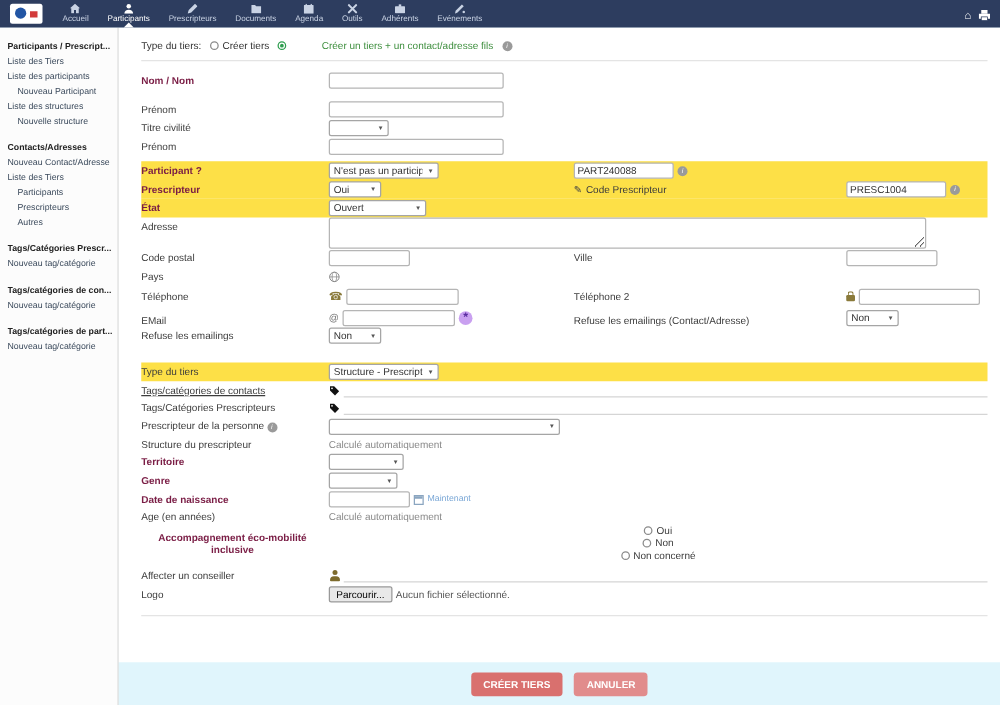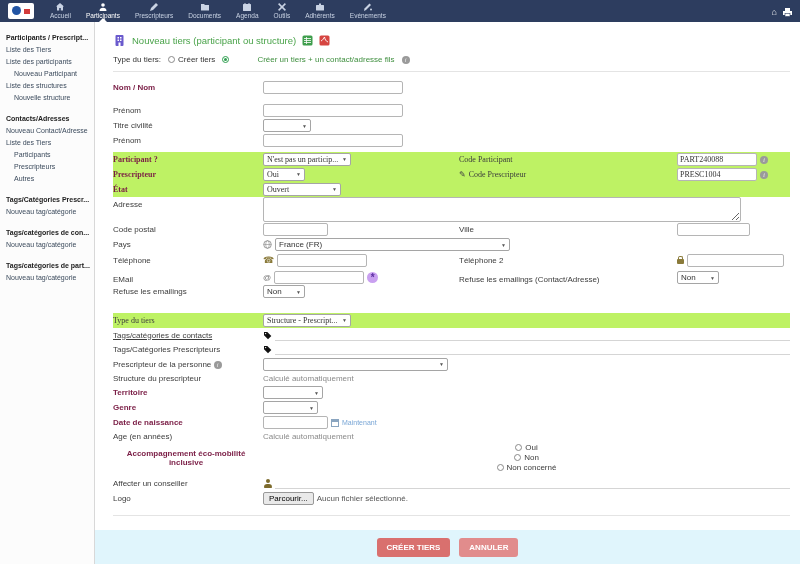--- a/index.html
+++ b/index.html
@@ -43,21 +43,21 @@
   hr.sep { border:none; border-top:1px solid #e4e4e4; margin:4px 0; }
 
   
   .form { font-size:8px; color:#3c3c3c; }
   .row { display:flex; align-items:center; min-height:15px; }
   .c1 { width:150px; flex-shrink:0; padding-right:4px; }
   .c2 { width:196px; flex-shrink:0; display:flex; align-items:center; gap:3px; }
   .c3 { width:218px; flex-shrink:0; display:flex; align-items:center; gap:3px; }
   .c4 { flex:1; display:flex; align-items:center; gap:3px; }
   .req { color:#7a1d45; font-weight:bold; }
-  .gray { background:#bef264;font-family:Liberation Serif, serif; }
+  .gray { background:#fde047; }
   .mt4{margin-top:4px}.mt8{margin-top:8px}.mt14{margin-top:14px}
   input.txt { height:13px; border:1px solid #b5b5b5; border-radius:2px; font-size:8px; padding:0 2px; font-family:inherit; color:#333; background:#fff; }
   .w140{width:140px}.w80{width:80px}.w65{width:65px}.w90{width:90px}.w73{width:73px}.w97{width:97px}
   .sel { height:13px; border:1px solid #a5a5a5; border-radius:2px; background:#fff; display:inline-flex; align-items:center; font-size:8px; padding:0 3px; color:#333; cursor:pointer; }
   .sel span.val { white-space:nowrap; overflow:hidden; flex:1; }
   .arr { font-size:5px; color:#555; margin-left:4px; }
   .sw42{width:42px}.sw48{width:48px}.sw55{width:55px}.sw58{width:78px}.sw60{width:60px}.sw88{width:88px}.sw185{width:185px}.sw235{width:235px}
   textarea.ta { width:478px; height:25px; border:1px solid #b5b5b5; border-radius:2px; font-size:8px; font-family:inherit; resize:both; }
   .muted { color:#8a8a8a; }
   .info { width:8px; height:8px; border-radius:50%; background:#9a9a9a; color:#fff; font-size:5.5px; font-style:italic; display:inline-flex; align-items:center; justify-content:center; flex-shrink:0; }
@@ -179,39 +179,20 @@
     <div class="sb-title">Tags/catégories de con...</div>
     <div class="sb-link">Nouveau tag/catégorie</div>
     <div class="sb-gap"></div>
     <div class="sb-title">Tags/catégories de part...</div>
     <div class="sb-link">Nouveau tag/catégorie</div>
   </div>
 
   <div class="right-col">
   <div class="main">
 
-    <div class="title-row">
-      <svg class="ic-title" width="13" height="13" viewBox="0 0 13 13">
-        <rect x="2.5" y="1" width="8" height="11" rx="1" fill="#6a5acd"></rect>
-        <rect x="4.5" y="3" width="1.5" height="1.5" fill="#fff"></rect>
-            <rect x="7" y="3" width="1.5" height="1.5" fill="#fff"></rect>
-        <rect x="4.5" y="5.5" width="1.5" height="1.5" fill="#fff"></rect>
-            <rect x="7" y="5.5" width="1.5" height="1.5" fill="#fff"></rect>
-        <rect x="5.5" y="8.5" width="2" height="3.5" fill="#fff"></rect>
-      </svg>
-      <span class="page-title">Nouveau tiers (participant ou structure)</span>
-      <svg width="11" height="11" viewBox="0 0 11 11">
-        <rect x="0.5" y="0.5" width="10" height="10" rx="1.5" fill="#3f9e4d"></rect>
-        <path d="M2 3.5h7M2 5.5h7M2 7.5h7M4.5 2v7" stroke="#fff" stroke-width="0.8"></path>
-      </svg>
-      <svg width="11" height="11" viewBox="0 0 11 11">
-        <rect x="0.5" y="0.5" width="10" height="10" rx="1.5" fill="#d64541"></rect>
-        <path d="M2 6c1.5-.5 3-3 3.5-4 .3 2 1.5 4.5 3.5 5" stroke="#fff" stroke-width="0.9" fill="none"></path>
-      </svg>
-    </div>
 
     <div class="type-row">
       <span>Type du tiers:</span>
       <span class="opt">
         <span class="radio"></span>
         <span>Créer tiers</span>
       </span>
       <span class="opt opt-green">
         <span class="radio on"></span>
         <span>Créer un tiers + un contact/adresse fils</span>
@@ -255,23 +236,20 @@
       </div>
 
       <div class="row gray mt4">
         <div class="c1 req">Participant ?</div>
         <div class="c2">
               <div class="sel sw88">
                 <span class="val">N'est pas un particip...</span>
                 <span class="arr">▼</span>
               </div>
             </div>
-        <div class="c3">
-              <span>Code Participant</span>
-            </div>
         <div class="c4">
               <input class="txt w80" value="PART240088" style="">
               <span class="info">i</span>
             </div>
       </div>
 
       <div class="row gray">
         <div class="c1 req">Prescripteur</div>
         <div class="c2">
               <div class="sel sw42">
@@ -320,24 +298,20 @@
       </div>
 
       <div class="row">
         <div class="c1">Pays</div>
         <div class="c4">
           <svg width="9" height="9" viewBox="0 0 9 9">
                 <circle cx="4.5" cy="4.5" r="3.8" fill="none" stroke="#888" stroke-width="0.8"></circle>
                 <ellipse cx="4.5" cy="4.5" rx="1.8" ry="3.8" fill="none" stroke="#888" stroke-width="0.6"></ellipse>
                 <path d="M0.7 4.5h7.6" stroke="#888" stroke-width="0.6"></path>
               </svg>
-          <div class="sel sw235">
-                <span class="val">France (FR)</span>
-                <span class="arr">▼</span>
-              </div>
         </div>
       </div>
 
       <div class="row" style="min-height:16px;">
         <div class="c1">Téléphone</div>
         <div class="c2">
               <span class="phone-ic">☎</span>
               <input class="txt w90" value="" style="">
             </div>
         <div class="c3">

